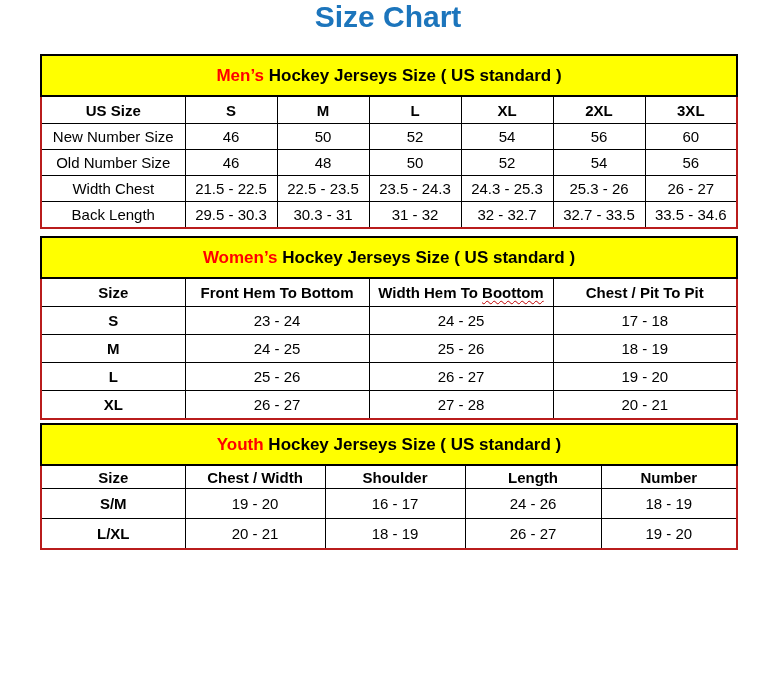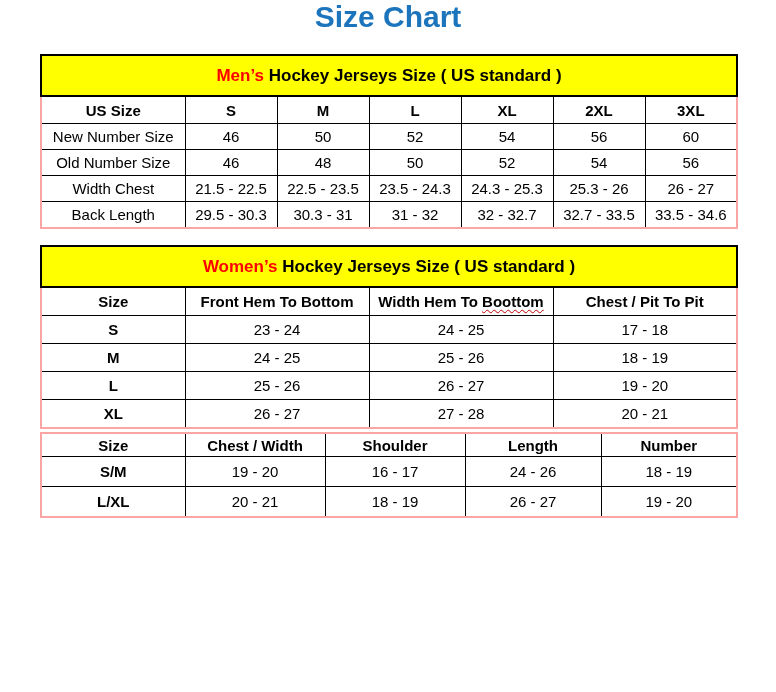--- a/index.html
+++ b/index.html
@@ -20,24 +20,24 @@
     line-height: 34px;
     font-weight: bold;
     color: #1C75BC;
     letter-spacing: 0px;
   }
   .tables { width: 696px; margin: 17px 0 0 40px; }
   table {
     border-collapse: collapse;
     table-layout: fixed;
     width: 696px;
-    border: 2px solid #fca5a5;
+    border: 2px solid #b91c1c;
     padding-left: 24px;
   }
-  table.womens { margin-top: 16px; }
+  table.womens { margin-top: 7px; }
   table.youth  { margin-top: 3px; }
   th, td {
     border: 1.5px solid #000;
     text-align: center;
     vertical-align: middle;
     padding: 0 2px;
     overflow: hidden;
     white-space: nowrap;
   }
   tr.band th {
@@ -187,20 +187,23 @@
 
     <table class="youth">
       <colgroup>
         <col style="width:144px">
           <col style="width:140px">
           <col style="width:140px">
           <col style="width:136px">
           <col style="width:136px">
       </colgroup>
       <thead>
+        <tr class="band">
+          <th colspan="5"><span class="hl">Youth</span><span> Hockey Jerseys Size ( US standard )</span></th>
+        </tr>
         <tr class="cols">
           <th>Size</th>
           <th>Chest / Width</th>
           <th>Shoulder</th>
           <th>Length</th>
           <th>Number</th>
         </tr>
       </thead>
       <tbody>
         <tr>

